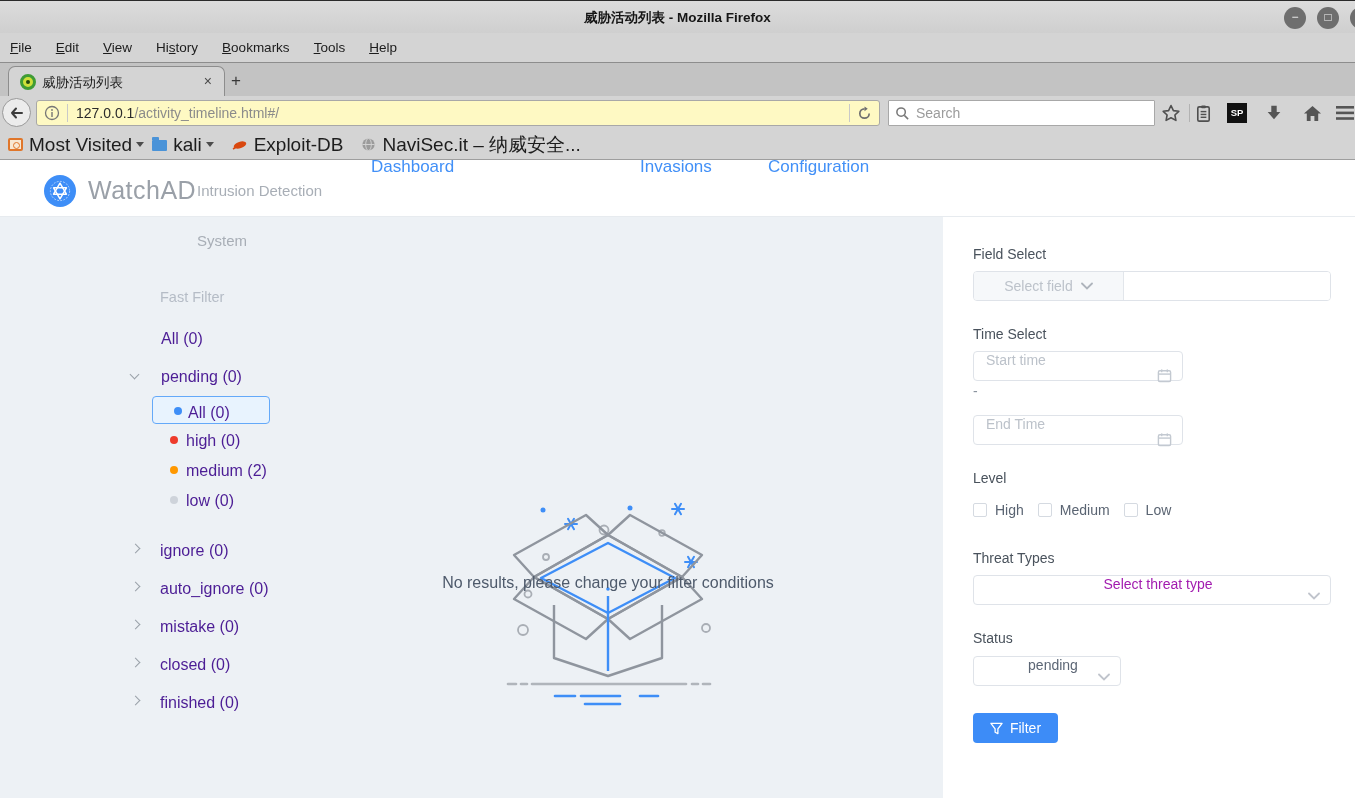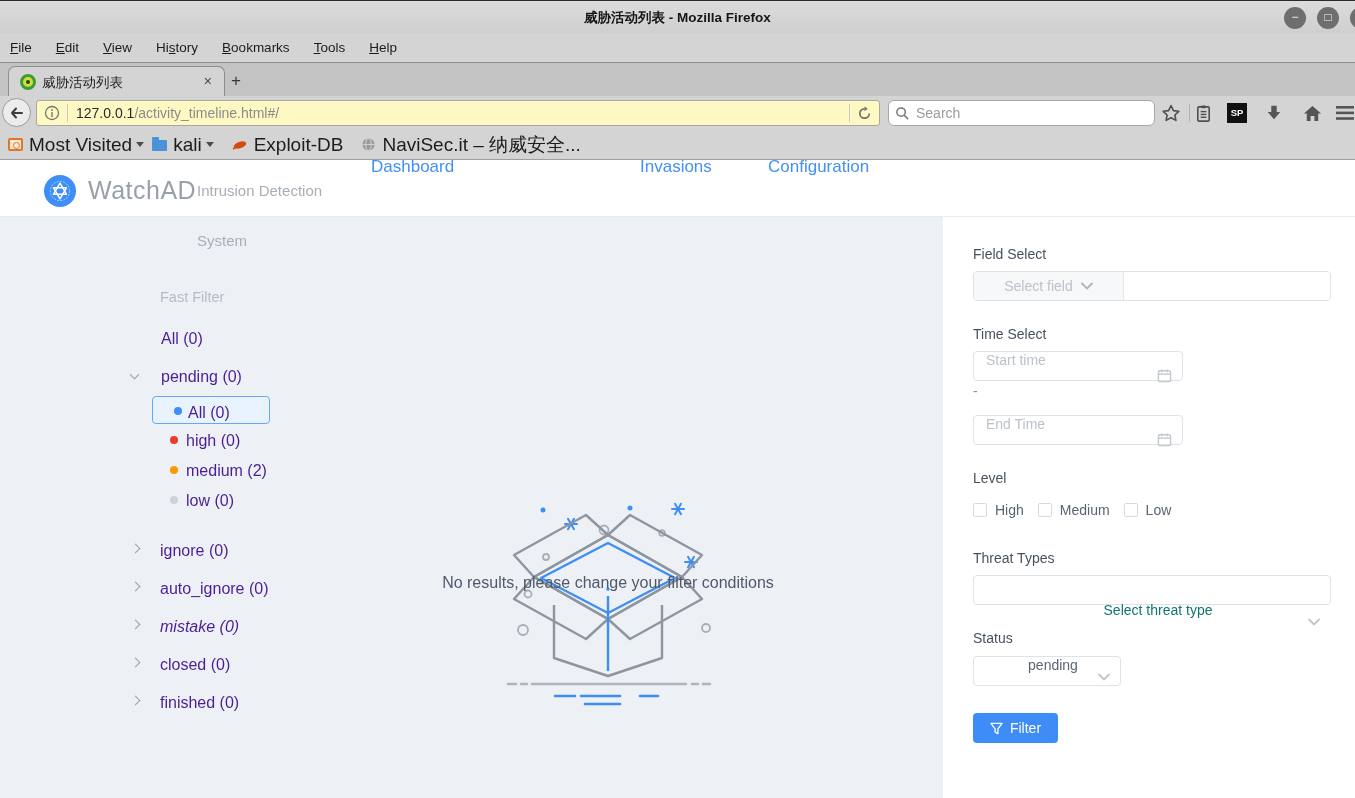--- a/index.html
+++ b/index.html
@@ -36,21 +36,21 @@
   .urlbar { position:absolute; left:36px; top:4px; width:844px; height:26px; background:#fef9c3;
     border:1px solid #a8a8a8; border-radius:3px; display:flex; align-items:center; }
   .url-info { margin-left:7px; display:flex; }
   .url-sep { width:1px; height:18px; background:#c9c9c9; margin:0 8px 0 7px; }
   .url-host { font-size:14px; color:#2b2b2b; }
   .url-path { font-size:14px; color:#8b8b8b; }
   .url-reload { margin-left:auto; display:flex; align-items:center; }
   .url-reload .sep { width:1px; height:18px; background:#c9c9c9; margin-right:7px; }
   .url-reload svg { margin-right:7px; }
   .searchbar { position:absolute; left:888px; top:4px; width:267px; height:26px; background:#fff;
-    border:1px solid #a8a8a8; border-radius:6px; display:flex; align-items:center; }
+    border:1px solid #a8a8a8; border-radius:1px; display:flex; align-items:center; }
   .searchbar input { border:none; outline:none; font-size:14px; color:#333; width:200px; margin-left:6px;
     font-family:"Liberation Sans", sans-serif; background:transparent; }
   .searchbar input::placeholder { color:#9b9b9b; }
   .tb-icon { position:absolute; top:5px; display:flex; align-items:center; justify-content:center;
     width:24px; height:24px; cursor:default; }
   .tb-sep { position:absolute; top:8px; width:1px; height:18px; background:#b2b2b2; }
   .sp-badge { position:absolute; left:1227px; top:7px; width:20px; height:20px; background:#111;
     color:#fff; font-size:9.5px; font-weight:bold; text-align:center; line-height:20px; }
 
   .bookmarksbar { position:absolute; left:0; top:130px; width:1355px; height:30px; background:#d4d4d4;
@@ -112,21 +112,21 @@
   .pinput input::placeholder { color:#bcc2ca; }
   .grp { position:absolute; left:30px; top:54px; width:358px; height:30px; border:1px solid #dfe3e9;
     border-radius:4px; display:flex; overflow:hidden; background:#fff; }
   .grp-seg1 { width:150px; background:#f6f8fa; border-right:1px solid #e2e6eb; display:flex;
     align-items:center; justify-content:center; gap:8px; font-size:14px; color:#bcc2ca; cursor:pointer; }
   .grp-seg2 { flex:1; }
   .grp-seg2 input { border:none; outline:none; width:100%; height:100%; padding:0 10px; font-size:14px;
     font-family:"Liberation Sans", sans-serif; }
   .cal { margin-left:auto; margin-right:10px; display:flex; }
   .sel-text { font-size:14px; padding-left:12px; }
-  .ph { color:#0f766e;margin-top:26px; } .val { color:#5c6675; }
+  .ph { color:#a21caf; } .val { color:#5c6675; }
   .sel-chev { margin-left:auto; margin-right:10px; display:flex; }
   .checkrow { position:absolute; left:30px; top:285px; display:flex; align-items:center; }
   .cbox { width:14px; height:14px; border:1px solid #d5dae1; border-radius:2px; background:#fff; cursor:pointer; }
   .clabel { font-size:14px; color:#5a6472; margin:0 14px 0 8px; }
   .filterbtn { position:absolute; left:30px; top:496px; width:85px; height:30px; background:#3d8cf7;
     border:none; border-radius:4px; color:#fff; font-size:14px; display:flex; align-items:center;
     justify-content:center; gap:7px; cursor:pointer; font-family:"Liberation Sans", sans-serif; }
   .dash { position:absolute; left:30px; top:166px; font-size:14px; color:#8a939e; }
 </style>
 </head>
@@ -289,21 +289,21 @@
   <span class="dot dot-orange" style="left:170px; top:306px;"></span>
   <div class="tree-label" style="left:186px; top:302px;">medium (2)</div>
   <span class="dot dot-gray" style="left:170px; top:336px;"></span>
   <div class="tree-label" style="left:186px; top:332px;">low (0)</div>
 
   <span class="chev chev-right" style="left:132px; top:385px;"></span>
   <div class="tree-label" style="left:160px; top:382px;">ignore (0)</div>
   <span class="chev chev-right" style="left:132px; top:423px;"></span>
   <div class="tree-label" style="left:160px; top:420px;">auto_ignore (0)</div>
   <span class="chev chev-right" style="left:132px; top:461px;"></span>
-  <div class="tree-label" style="left:160px; top:458px;font-style:italic;">mistake (0)</div>
+  <div class="tree-label" style="left:160px; top:458px;">mistake (0)</div>
   <span class="chev chev-right" style="left:132px; top:499px;"></span>
   <div class="tree-label" style="left:160px; top:496px;">closed (0)</div>
   <span class="chev chev-right" style="left:132px; top:537px;"></span>
   <div class="tree-label" style="left:160px; top:534px;">finished (0)</div>
 
   <svg class="empty-art" width="220" height="225" viewBox="0 0 220 225">
     <g stroke="#3e8ef7" stroke-width="2" stroke-linecap="round">
       <circle cx="45" cy="20" r="2.5" fill="#3e8ef7" stroke="none"></circle>
       <circle cx="132" cy="18" r="2.5" fill="#3e8ef7" stroke="none"></circle>
       <g transform="translate(73,34)">

